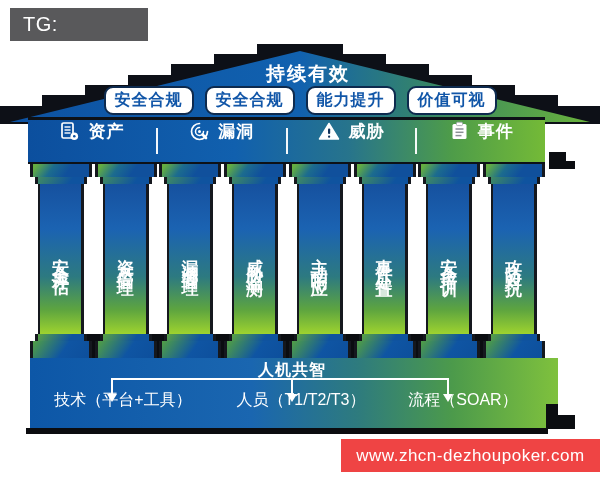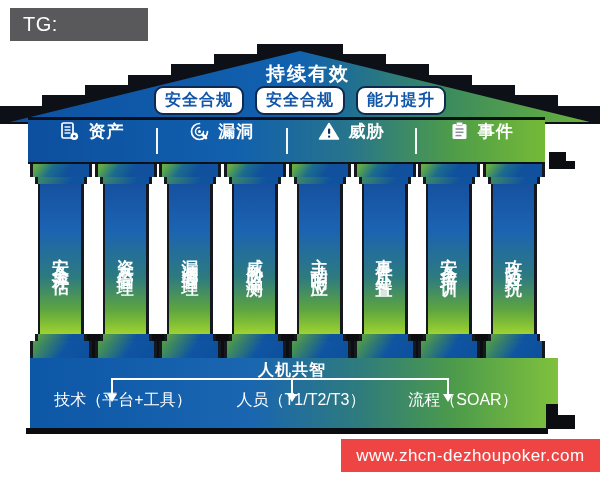--- a/index.html
+++ b/index.html
@@ -88,20 +88,21 @@
     </defs>
     <polygon fill="#0d1017" points="300,44 257,44 257,54 214,54 214,64 171,64 171,75 128,75 128,85 85,85 85,95 42,95 42,106 0,106 0,124 600,124 600,106 558,106 558,95 515,95 515,85 472,85 472,75 429,75 429,64 386,64 386,54 343,54 343,44"></polygon>
     <polygon fill="url(#roofGrad)" points="300,51 10,122 590,122"></polygon>
   </svg>
   <div class="roof-title">持续有效</div>
 
   <div class="pills">
     <div class="pill">安全合规</div>
     <div class="pill">安全合规</div>
     <div class="pill">能力提升</div>
+    <div class="pill">价值可视</div>
   </div>
 
   <div class="beam">
     <div class="bsec">
       <span class="bicon">
         <svg width="21" height="21" viewBox="0 0 21 21">
           <rect x="3" y="2" width="11" height="15" rx="1.5" fill="none" stroke="#ffffff" stroke-width="1.7"></rect>
           <line x1="5.5" y1="6" x2="11.5" y2="6" stroke="#ffffff" stroke-width="1.4"></line>
           <line x1="5.5" y1="9" x2="11.5" y2="9" stroke="#ffffff" stroke-width="1.4"></line>
           <line x1="5.5" y1="12" x2="11.5" y2="12" stroke="#ffffff" stroke-width="1.4"></line>

